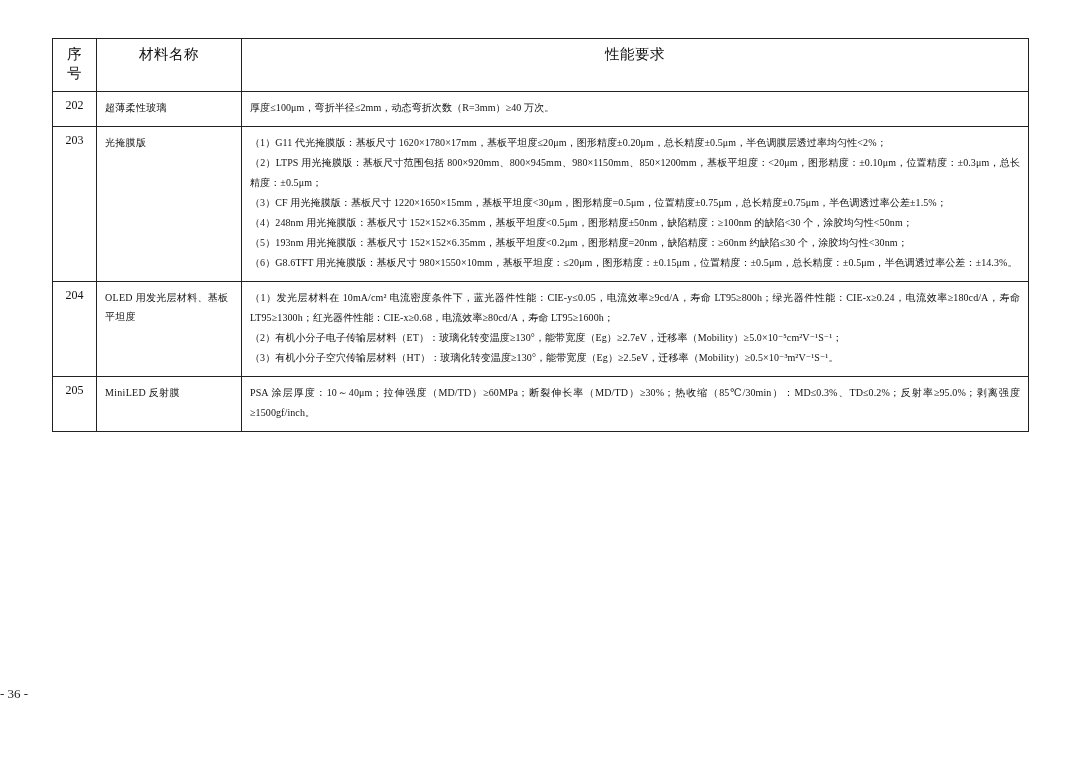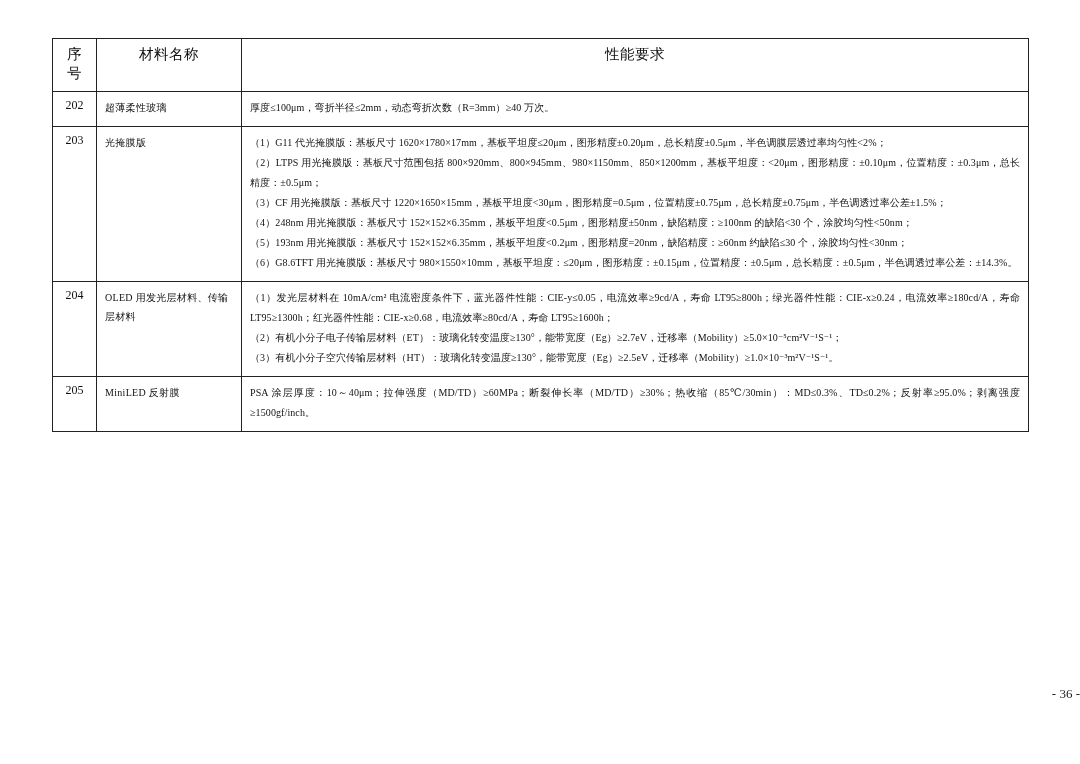--- a/index.html
+++ b/index.html
@@ -69,21 +69,21 @@
     vertical-align: middle;
   }
   .nocell-mid {
     vertical-align: middle;
   }
   .footer {
     position: absolute;
     left: 0;
     right: 0;
     bottom: 62px;
-    text-align: right;
+    text-align: left;
     font-size: 13px;
     color: #222222;
     font-family: "Liberation Serif", serif;
   }
 </style>
 </head>
 <body>
 
 <div class="page">
 
@@ -118,25 +118,25 @@
           <p>（2）LTPS 用光掩膜版：基板尺寸范围包括 800×920mm、800×945mm、980×1150mm、850×1200mm，基板平坦度：&lt;20μm，图形精度：±0.10μm，位置精度：±0.3μm，总长精度：±0.5μm；</p>
           <p>（3）CF 用光掩膜版：基板尺寸 1220×1650×15mm，基板平坦度&lt;30μm，图形精度=0.5μm，位置精度±0.75μm，总长精度±0.75μm，半色调透过率公差±1.5%；</p>
           <p>（4）248nm 用光掩膜版：基板尺寸 152×152×6.35mm，基板平坦度&lt;0.5μm，图形精度±50nm，缺陷精度：≥100nm 的缺陷&lt;30 个，涂胶均匀性&lt;50nm；</p>
           <p>（5）193nm 用光掩膜版：基板尺寸 152×152×6.35mm，基板平坦度&lt;0.2μm，图形精度=20nm，缺陷精度：≥60nm 约缺陷≤30 个，涂胶均匀性&lt;30nm；</p>
           <p>（6）G8.6TFT 用光掩膜版：基板尺寸 980×1550×10mm，基板平坦度：≤20μm，图形精度：±0.15μm，位置精度：±0.5μm，总长精度：±0.5μm，半色调透过率公差：±14.3%。</p>
         </td>
       </tr>
 
       <tr>
         <td class="no nocell-mid">204</td>
-        <td class="name namecell-mid">OLED 用发光层材料、传输层材料</td>
+        <td class="name namecell-mid">OLED 用发光层材料、基板平坦度</td>
         <td class="req">
           <p>（1）发光层材料在 10mA/cm² 电流密度条件下，蓝光器件性能：CIE-y≤0.05，电流效率≥9cd/A，寿命 LT95≥800h；绿光器件性能：CIE-x≥0.24，电流效率≥180cd/A，寿命 LT95≥1300h；红光器件性能：CIE-x≥0.68，电流效率≥80cd/A，寿命 LT95≥1600h；</p>
           <p>（2）有机小分子电子传输层材料（ET）：玻璃化转变温度≥130°，能带宽度（Eg）≥2.7eV，迁移率（Mobility）≥5.0×10⁻⁵cm²V⁻¹S⁻¹；</p>
-          <p>（3）有机小分子空穴传输层材料（HT）：玻璃化转变温度≥130°，能带宽度（Eg）≥2.5eV，迁移率（Mobility）≥1.0×10⁻³m²V⁻¹S⁻¹。</p>
+          <p>（3）有机小分子空穴传输层材料（HT）：玻璃化转变温度≥130°，能带宽度（Eg）≥2.5eV，迁移率（Mobility）≥0.5×10⁻³m²V⁻¹S⁻¹。</p>
         </td>
       </tr>
 
       <tr>
         <td class="no nocell-mid">205</td>
         <td class="name namecell-mid">MiniLED 反射膜</td>
         <td class="req">
           <p>PSA 涂层厚度：10～40μm；拉伸强度（MD/TD）≥60MPa；断裂伸长率（MD/TD）≥30%；热收缩（85℃/30min）：MD≤0.3%、TD≤0.2%；反射率≥95.0%；剥离强度≥1500gf/inch。</p>
         </td>
       </tr>

